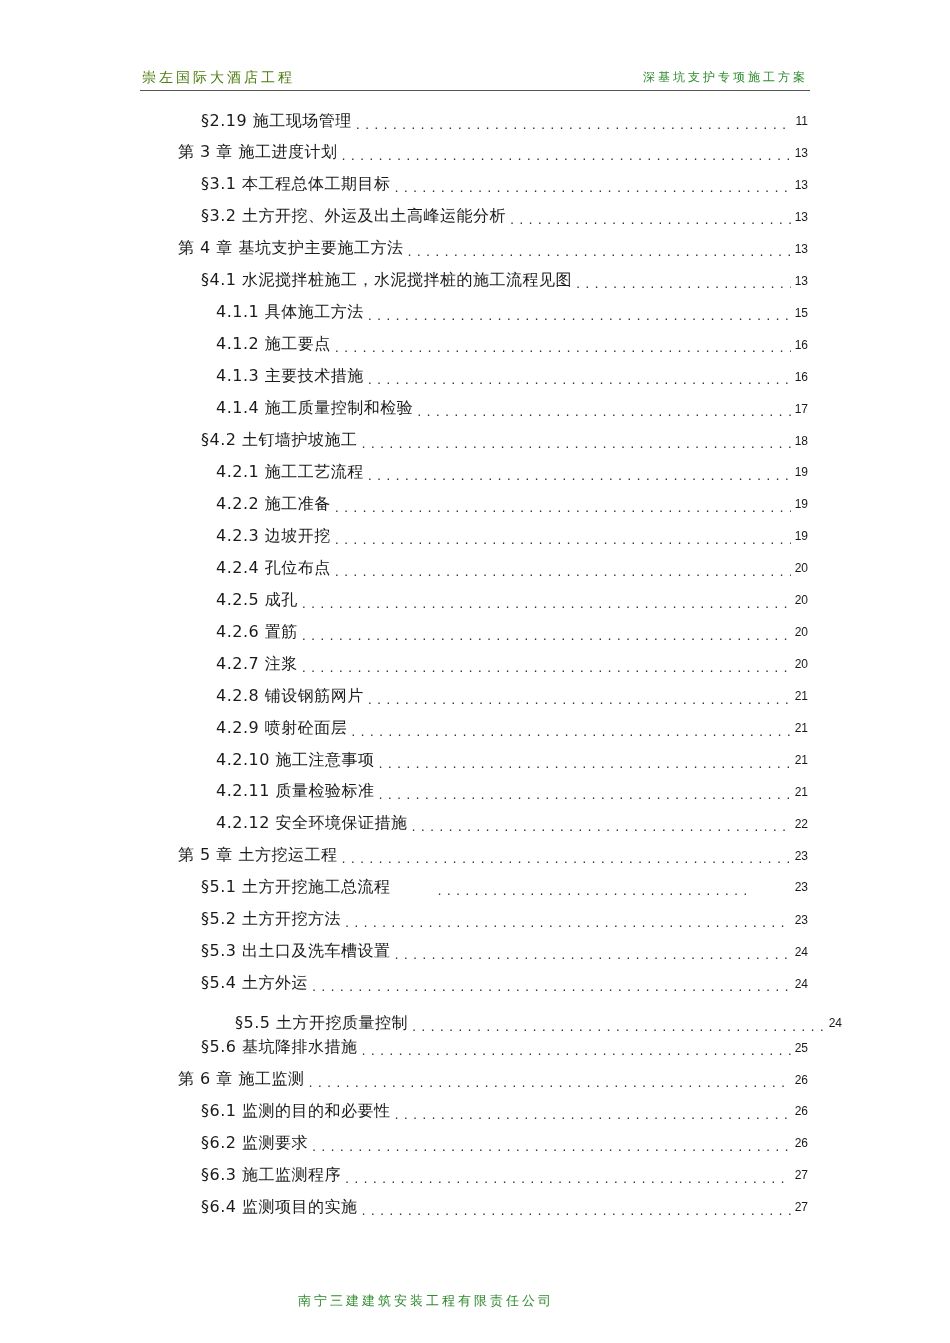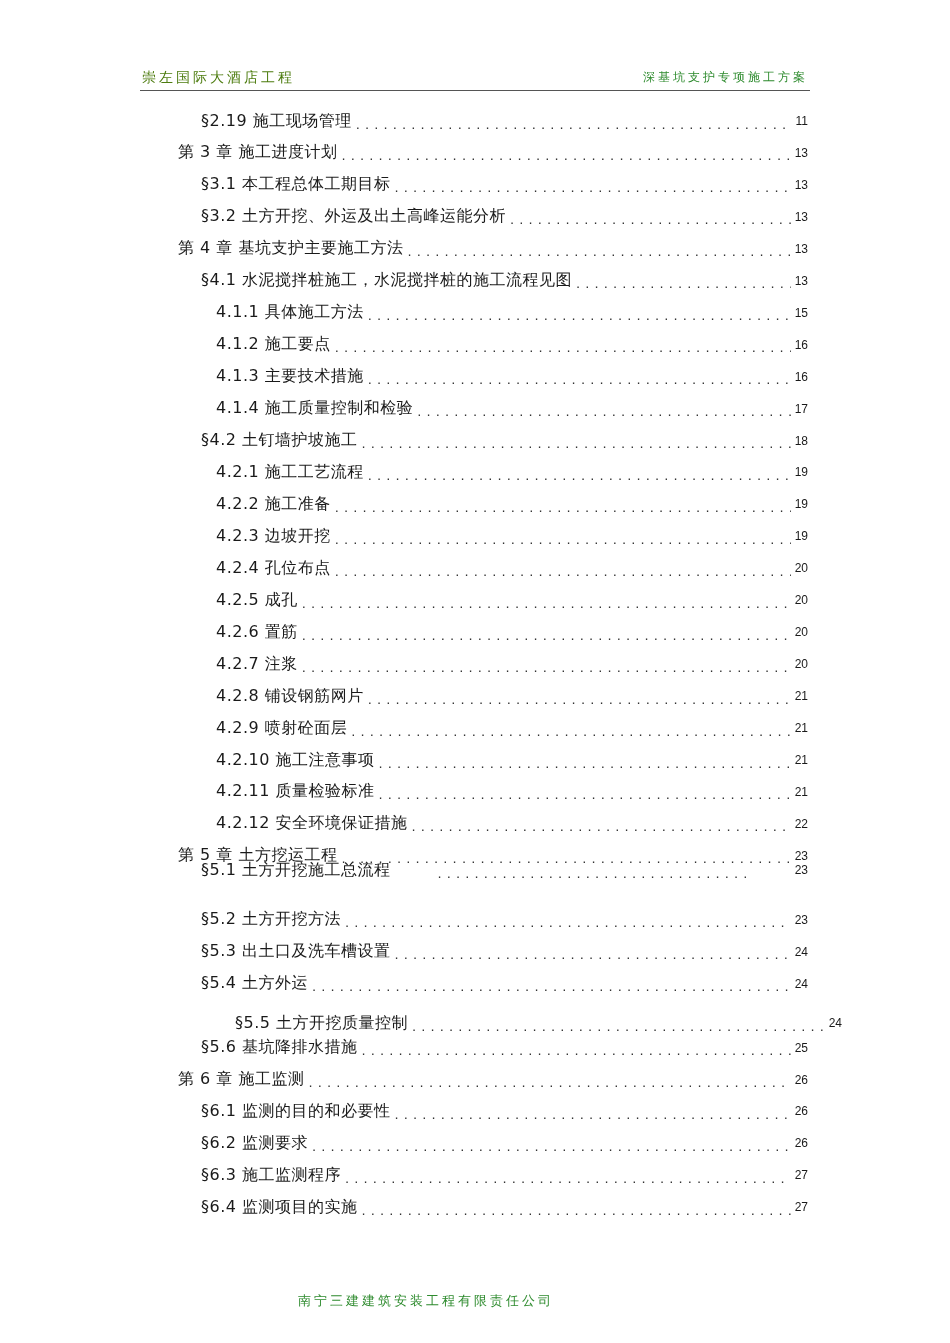--- a/index.html
+++ b/index.html
@@ -146,21 +146,21 @@
     <div class="row lvl3" style="top: 702.9px;">
       <span class="title">4.2.12 安全环境保证措施</span>
       <span class="leader"></span>
       <span class="page">22</span>
     </div>
     <div class="row lvl1" style="top: 734.85px;">
       <span class="title">第 5 章  土方挖运工程</span>
       <span class="leader"></span>
       <span class="page">23</span>
     </div>
-    <div class="row lvl2" style="top: 749px; gap: 43px;">
+    <div class="row lvl2" style="top: 766px; gap: 43px;">
       <span class="title">§5.1 土方开挖施工总流程</span>
       <span class="leader"></span>
       <span class="page">23</span>
     </div>
     <div class="row lvl2" style="top: 798.75px;">
       <span class="title">§5.2 土方开挖方法</span>
       <span class="leader"></span>
       <span class="page">23</span>
     </div>
     <div class="row lvl2" style="top: 830.7px;">

